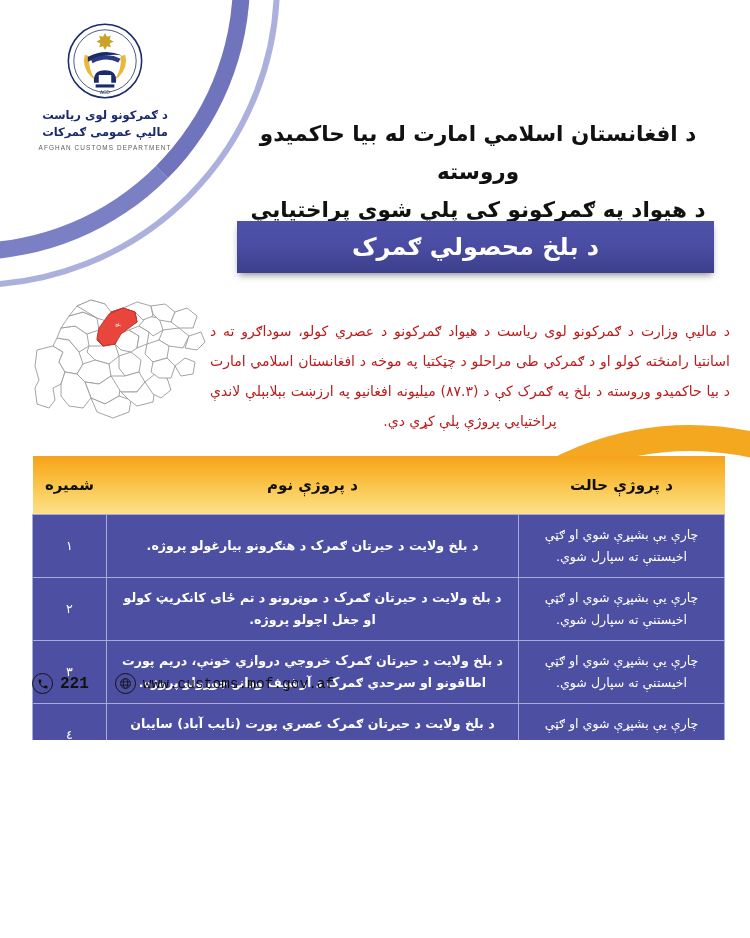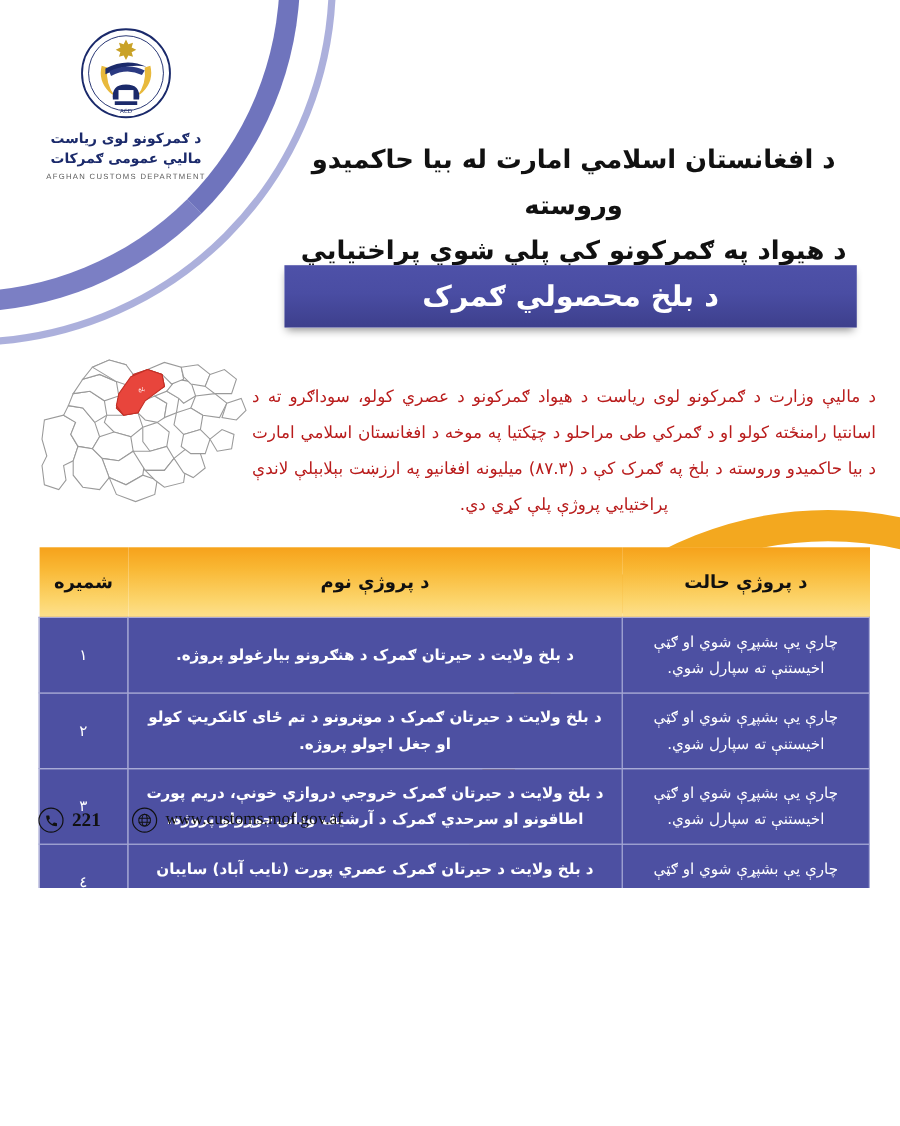--- a/index.html
+++ b/index.html
@@ -110,21 +110,21 @@
   .footer{
     position:absolute;left:32px;bottom:46px;display:flex;align-items:center;
     direction:ltr;z-index:5;gap:0px;
   }
   .f-item{display:flex;align-items:center;margin-right:26px;}
   .f-ico{
     width:21px;height:21px;border-radius:50%;border:1.6px solid #111;
     display:flex;align-items:center;justify-content:center;margin-right:7px;
     box-sizing:border-box;color:#111;
   }
-  .f-txt{font-size:14.5px;color:#111;font-family:Liberation Serif, serif;}
+  .f-txt{font-size:14.5px;color:#111;font-family:Liberation Mono, monospace;}
   .f-txt.bold{font-weight:bold;font-size:16px;}
 </style>
 </head>
 <body>
 
 <div class="page">
 
   <div class="swoosh-top-2"></div>
   <div class="swoosh-top"></div>
   <div class="swoosh-bottom"></div>

